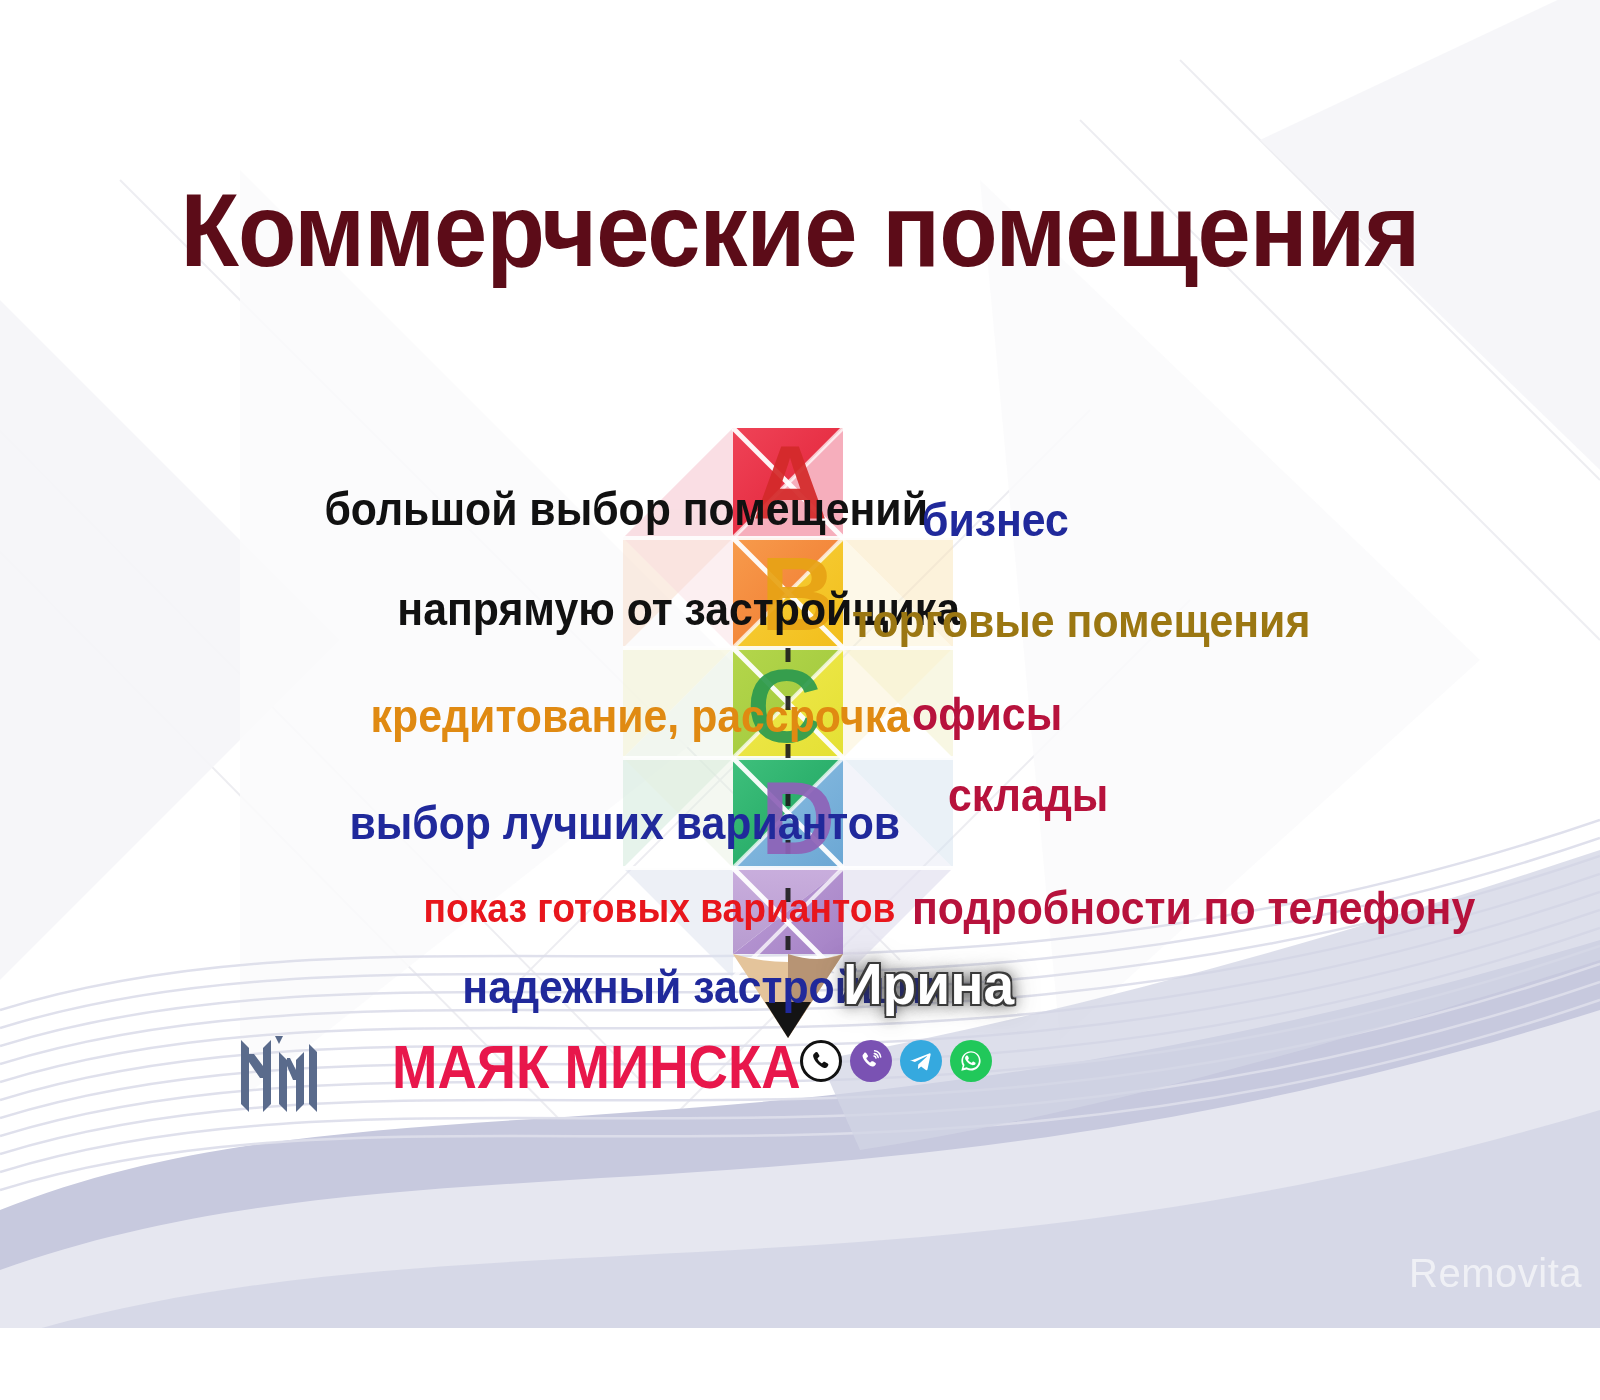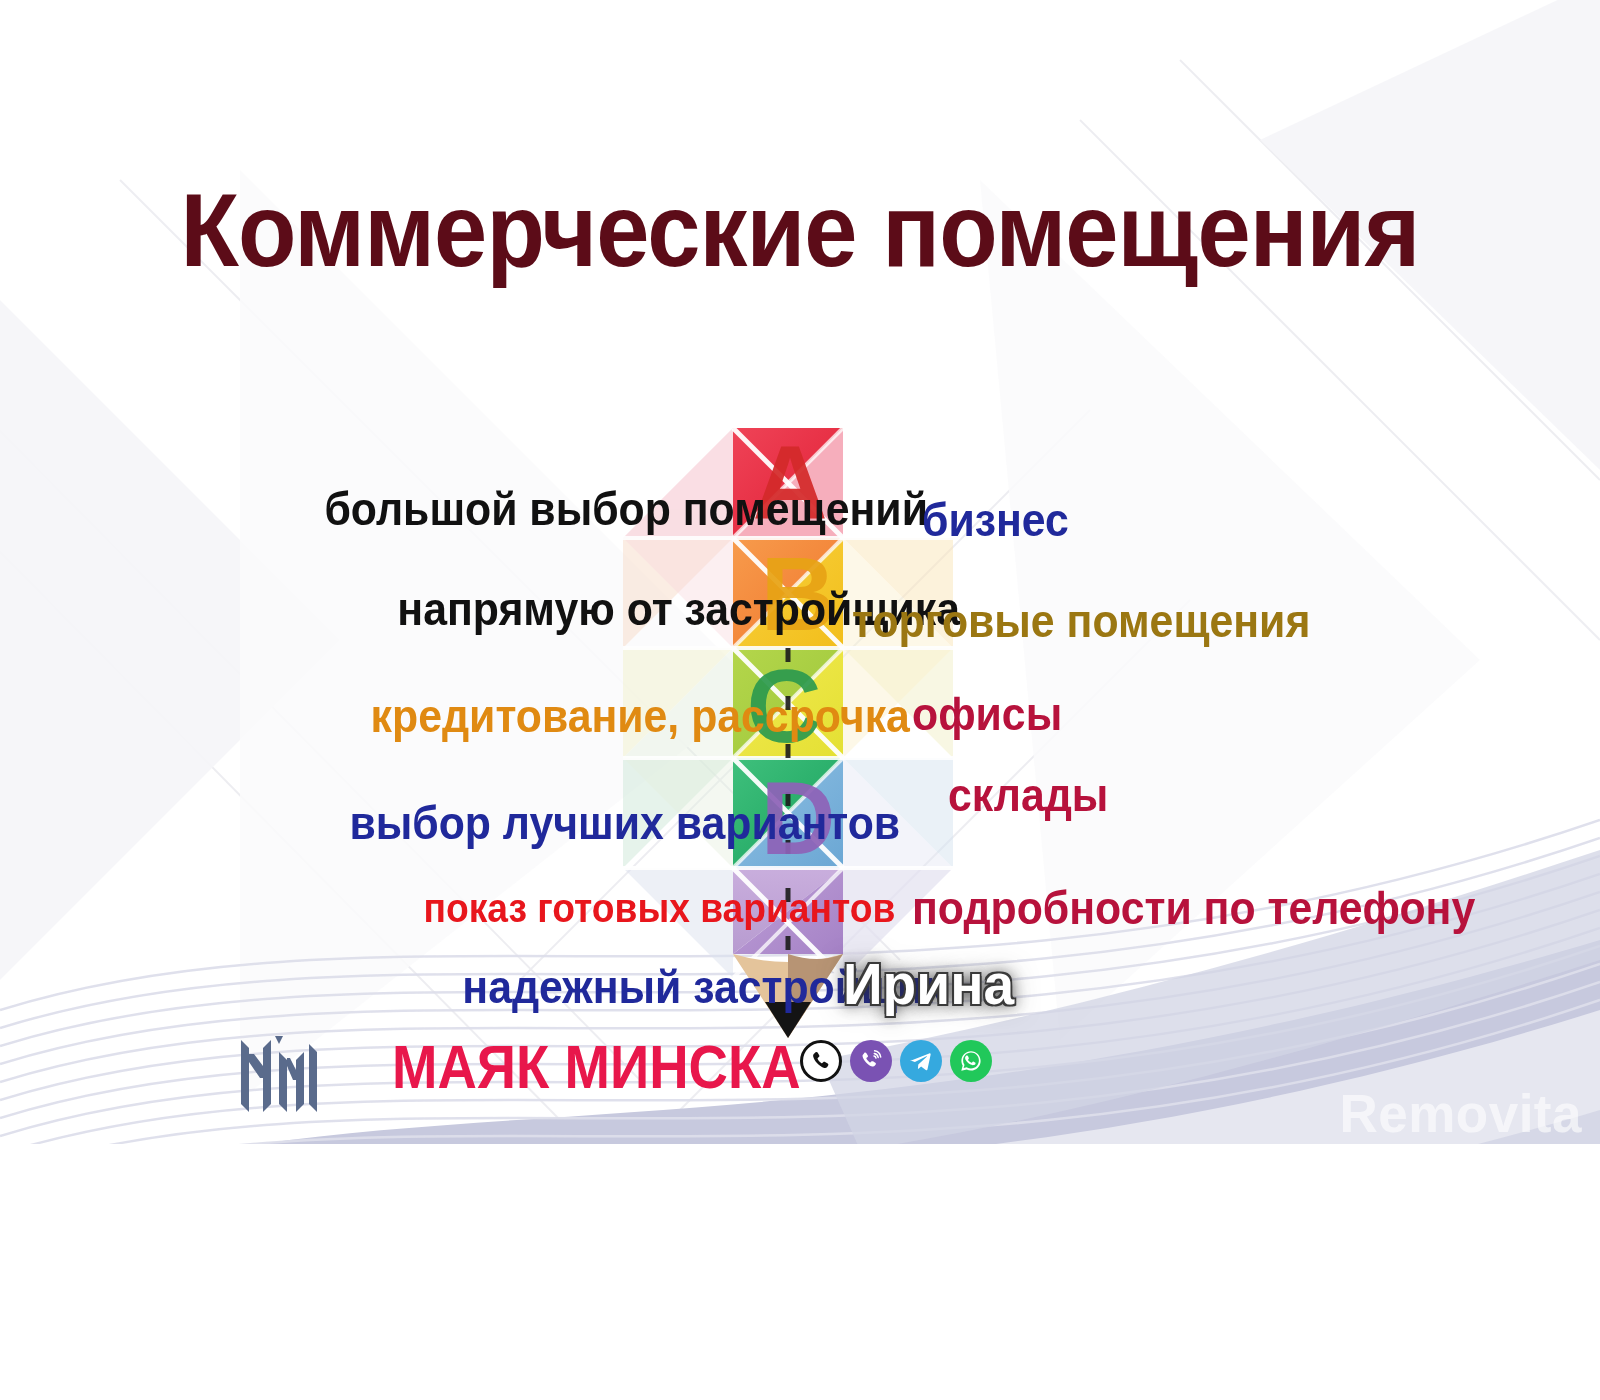--- a/index.html
+++ b/index.html
@@ -4,41 +4,41 @@
 <title>Коммерческие помещения — Маяк Минска</title>
 <style>
   html, body {
     margin: 0;
     padding: 0;
     background: #ffffff;
   }
   #poster {
     position: relative;
     width: 1600px;
-    height: 1144px;
+    height: 1328px;
     overflow: hidden;
     background: #ffffff;
     font-family: "Liberation Sans", "DejaVu Sans", sans-serif;
   }
 
   
   .bg-layer {
     position: absolute;
     inset: 0;
     pointer-events: none;
   }
   .bg-diagonals { z-index: 1; }
   .bg-waves { z-index: 2; }
   .bg-watermark {
     position: absolute;
     right: 18px;
-    bottom: 0;
+    bottom: 32px;
     z-index: 6;
-    font-size: 53px;
-    font-weight: 700;
+    font-size: 40px;
+    font-weight: 400;
     color: #ffffff;
     opacity: .62;
     letter-spacing: .5px;
     font-family: "Liberation Sans", sans-serif;
   }
 
   
   .title {
     position: absolute;
     left: 0;

